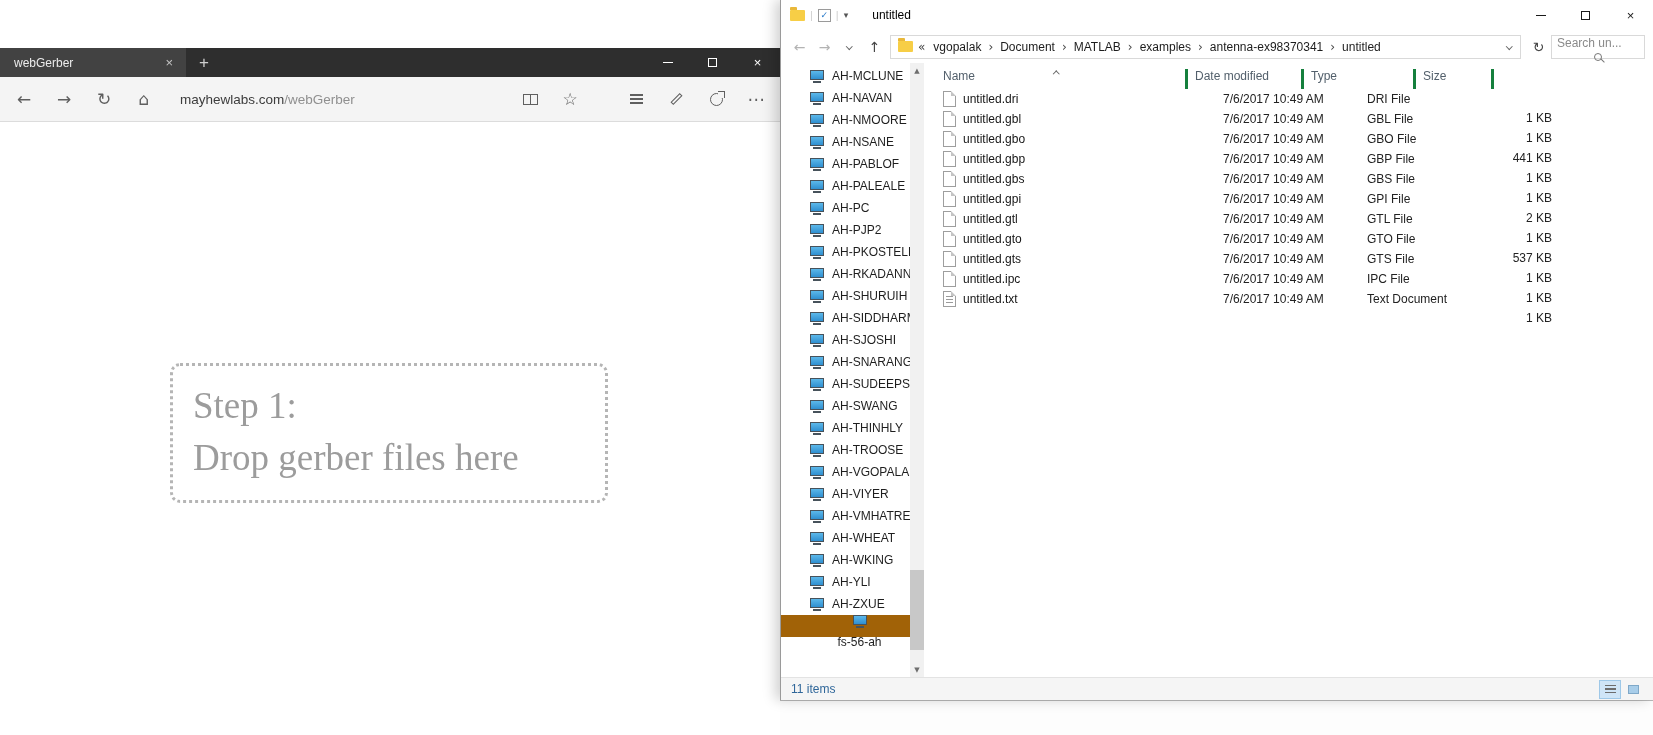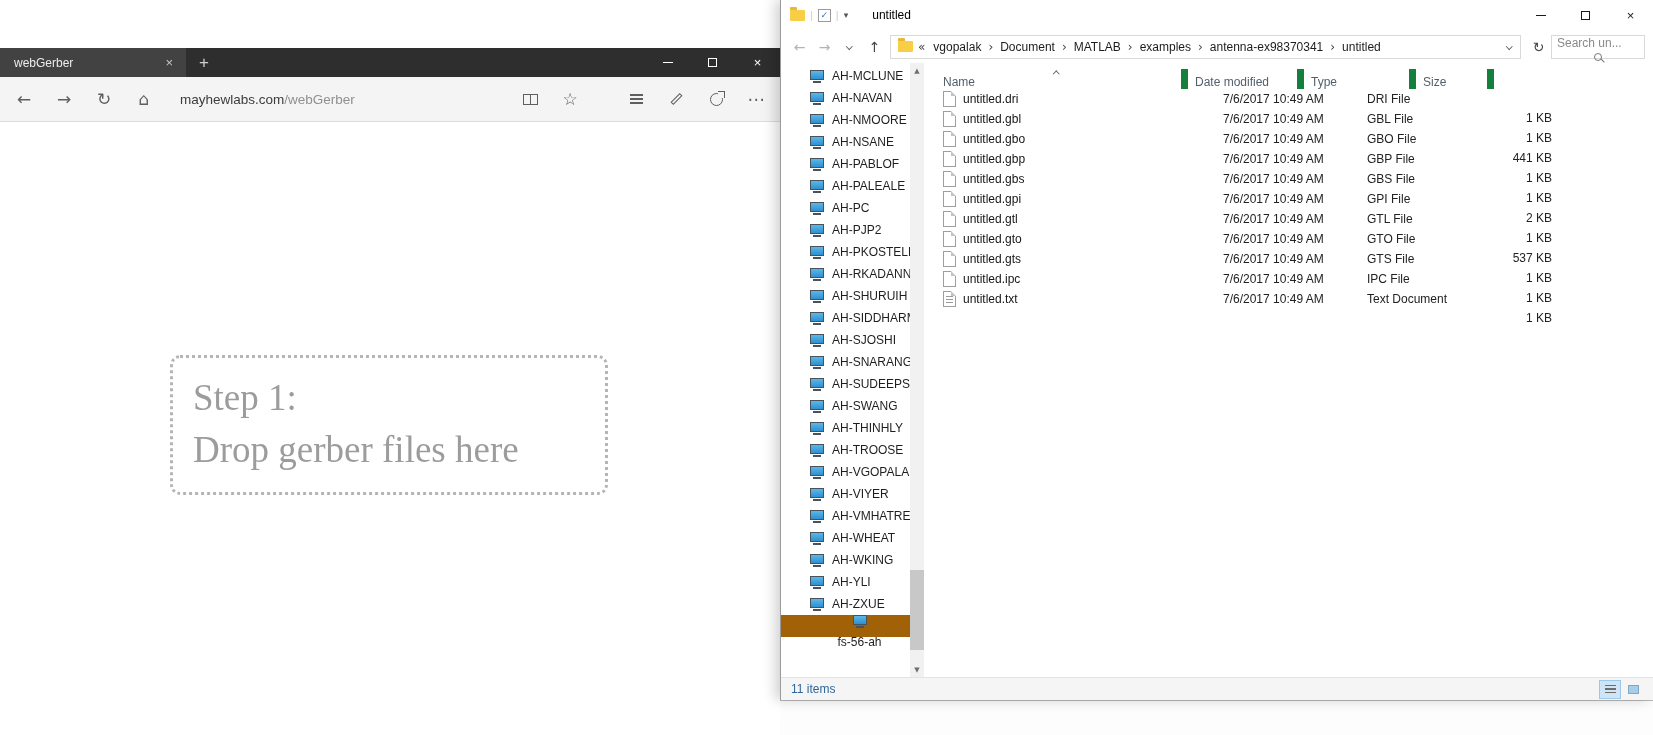--- a/index.html
+++ b/index.html
@@ -31,21 +31,21 @@
   .i-read::after { content:''; position:absolute; left:50%; top:0; bottom:0; border-left:1px solid currentColor; }
   .i-hub { display:inline-block; width:13px; height:1.5px; background:currentColor;
            box-shadow:0 4px 0 currentColor, 0 8px 0 currentColor; margin-bottom:8px; }
   .i-pen { display:inline-block; width:13px; height:4px; border:1px solid currentColor; transform:rotate(-45deg); }
   .i-share { display:inline-block; width:13px; height:13px; border:1.3px solid currentColor; border-radius:50%; position:relative; }
   .i-share::after { content:''; position:absolute; right:-3px; top:-3px; width:6px; height:6px;
                     border-top:1.5px solid currentColor; border-right:1.5px solid currentColor; background:#f4f4f4; }
   .gap-l { margin-left:26px; }
 
   .bpage { flex:1; position:relative; background:#fff; }
-  .dropzone { position:absolute; left:170px; top:233px; width:438px; height:140px;
+  .dropzone { position:absolute; left:170px; top:241px; width:438px; height:140px;
               border:3px dotted #b5b5b5; border-radius:10px; padding:14px 20px;
               font-family:"Liberation Serif","DejaVu Serif",serif; font-size:37px; line-height:1.4;
               color:#9c9c9c; }
 
   
   .rightcol { width:873px; display:flex; flex-direction:column; }
   .explorer { height:700px; background:#fff; border-left:1px solid #9a9a9a;
               box-shadow:-5px 0 12px rgba(0,0,0,.18); display:flex; flex-direction:column;
               font-size:12px; color:#1e1e1e; position:relative; z-index:2; }
   .under-strip { flex:1; background:#fdfdfd; border-top:1px solid #b9b9b9; }
@@ -105,21 +105,21 @@
   .pcstand { width:8px; height:2px; background:#47525b; margin-top:1px; }
   .scrollbar { width:14px; background:#f1f1f1; display:flex; flex-direction:column; align-items:center; flex:0 0 auto; }
   .sarrow { height:15px; display:flex; align-items:center; justify-content:center; width:100%;
             color:#6e6e6e; font-size:7px; font-family:"DejaVu Sans",sans-serif; }
   .sspace { flex:1; }
   .sthumb { width:100%; height:80px; background:#c8c8c8; }
   .sgap { height:12px; flex:0 0 auto; }
 
   .files { flex:1; display:flex; flex-direction:column; padding-left:12px; overflow:hidden; }
   .fheader { display:flex; height:24px; align-items:flex-end; color:#525f6b; flex:0 0 auto; margin-top:2px; }
-  .hcell { border-right:7px solid #15803d; height:20px; display:flex; align-items:flex-end; padding-left:7px; }
+  .hcell { border-right:3px solid #15803d; height:20px; display:flex; align-items:flex-start; padding-left:7px; }
   .w-name { width:252px; } .w-date { width:116px; } .w-type { width:112px; } .w-size { width:78px;margin-top:38px; }
   .h-name { position:relative; }
   .sortcaret { position:absolute; left:118px; top:-4px; }
   .frow { display:flex; height:20px; align-items:center; flex:0 0 auto;gap:28px; }
   .cell { padding-left:7px; white-space:nowrap; overflow:hidden; }
   .c-name { display:flex; align-items:center; gap:7px; color:#151515; }
   .c-date, .c-type { color:#222; }
   .c-size { text-align:right; padding-right:26px; color:#222; }
   .ficon { width:13px; height:16px; background:#fff; border:1px solid #9e9e9e; position:relative; flex:0 0 auto; }
   .ficon::after { content:''; position:absolute; top:-1px; right:-1px; width:0; height:0;

